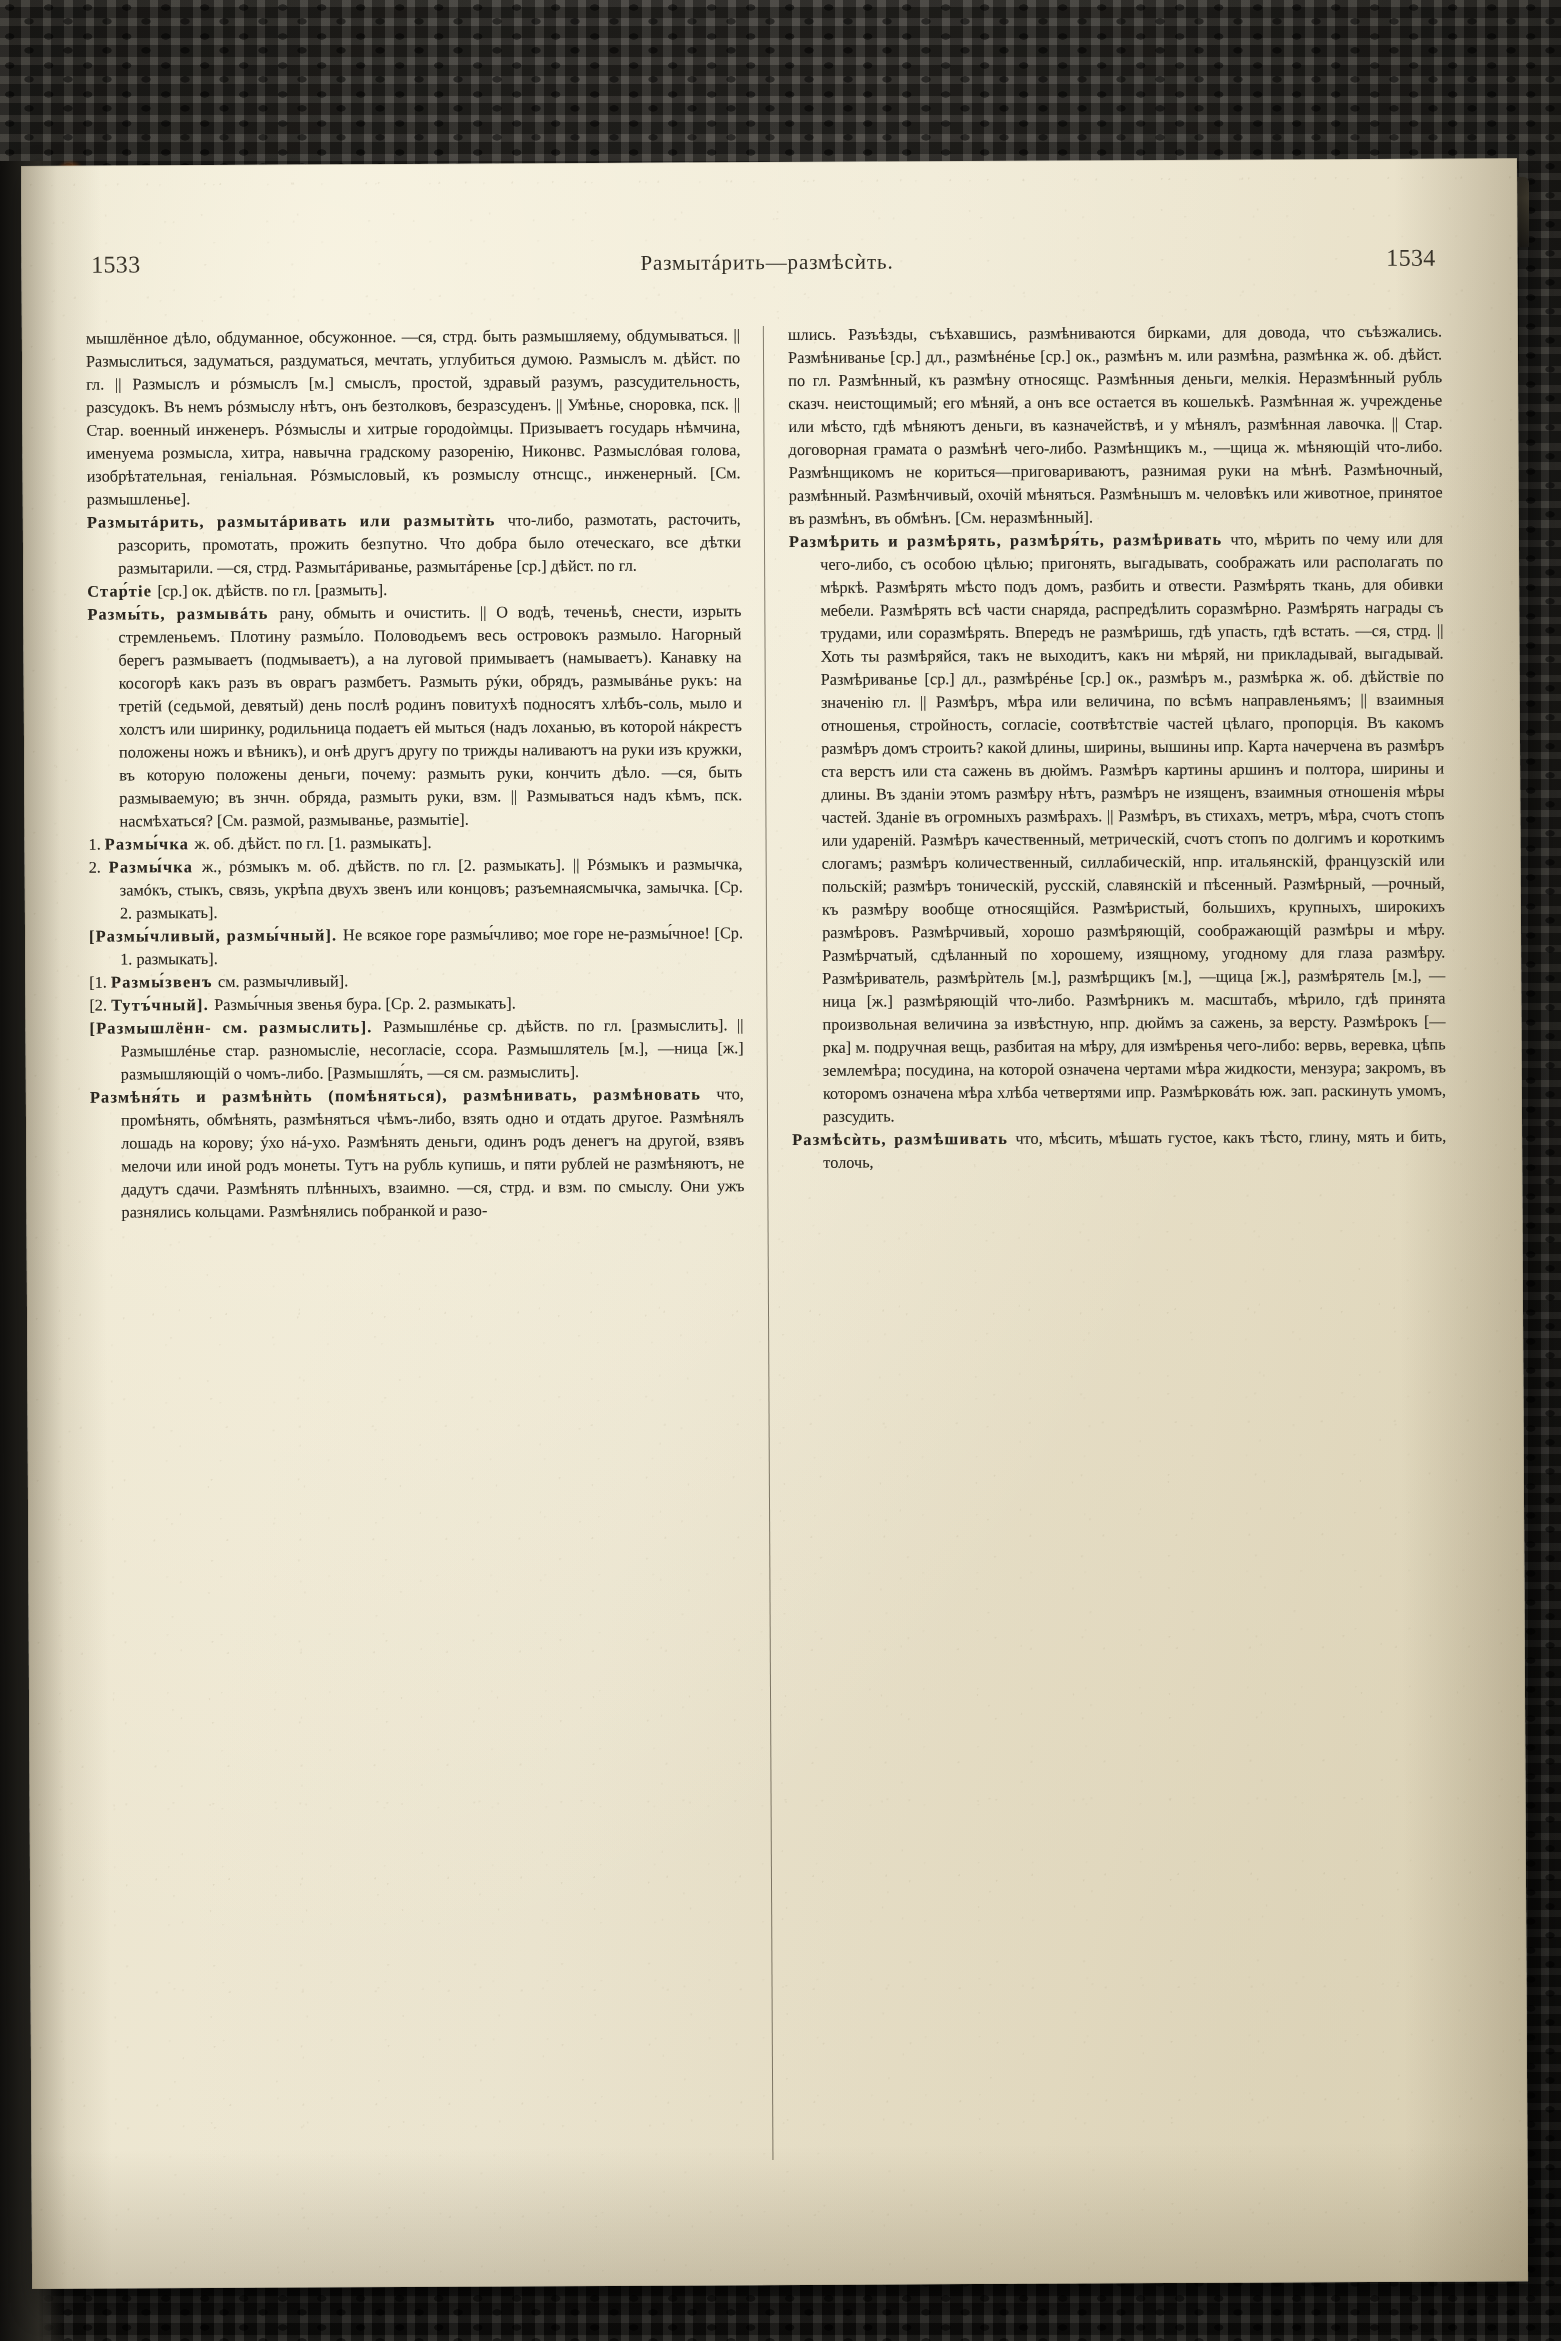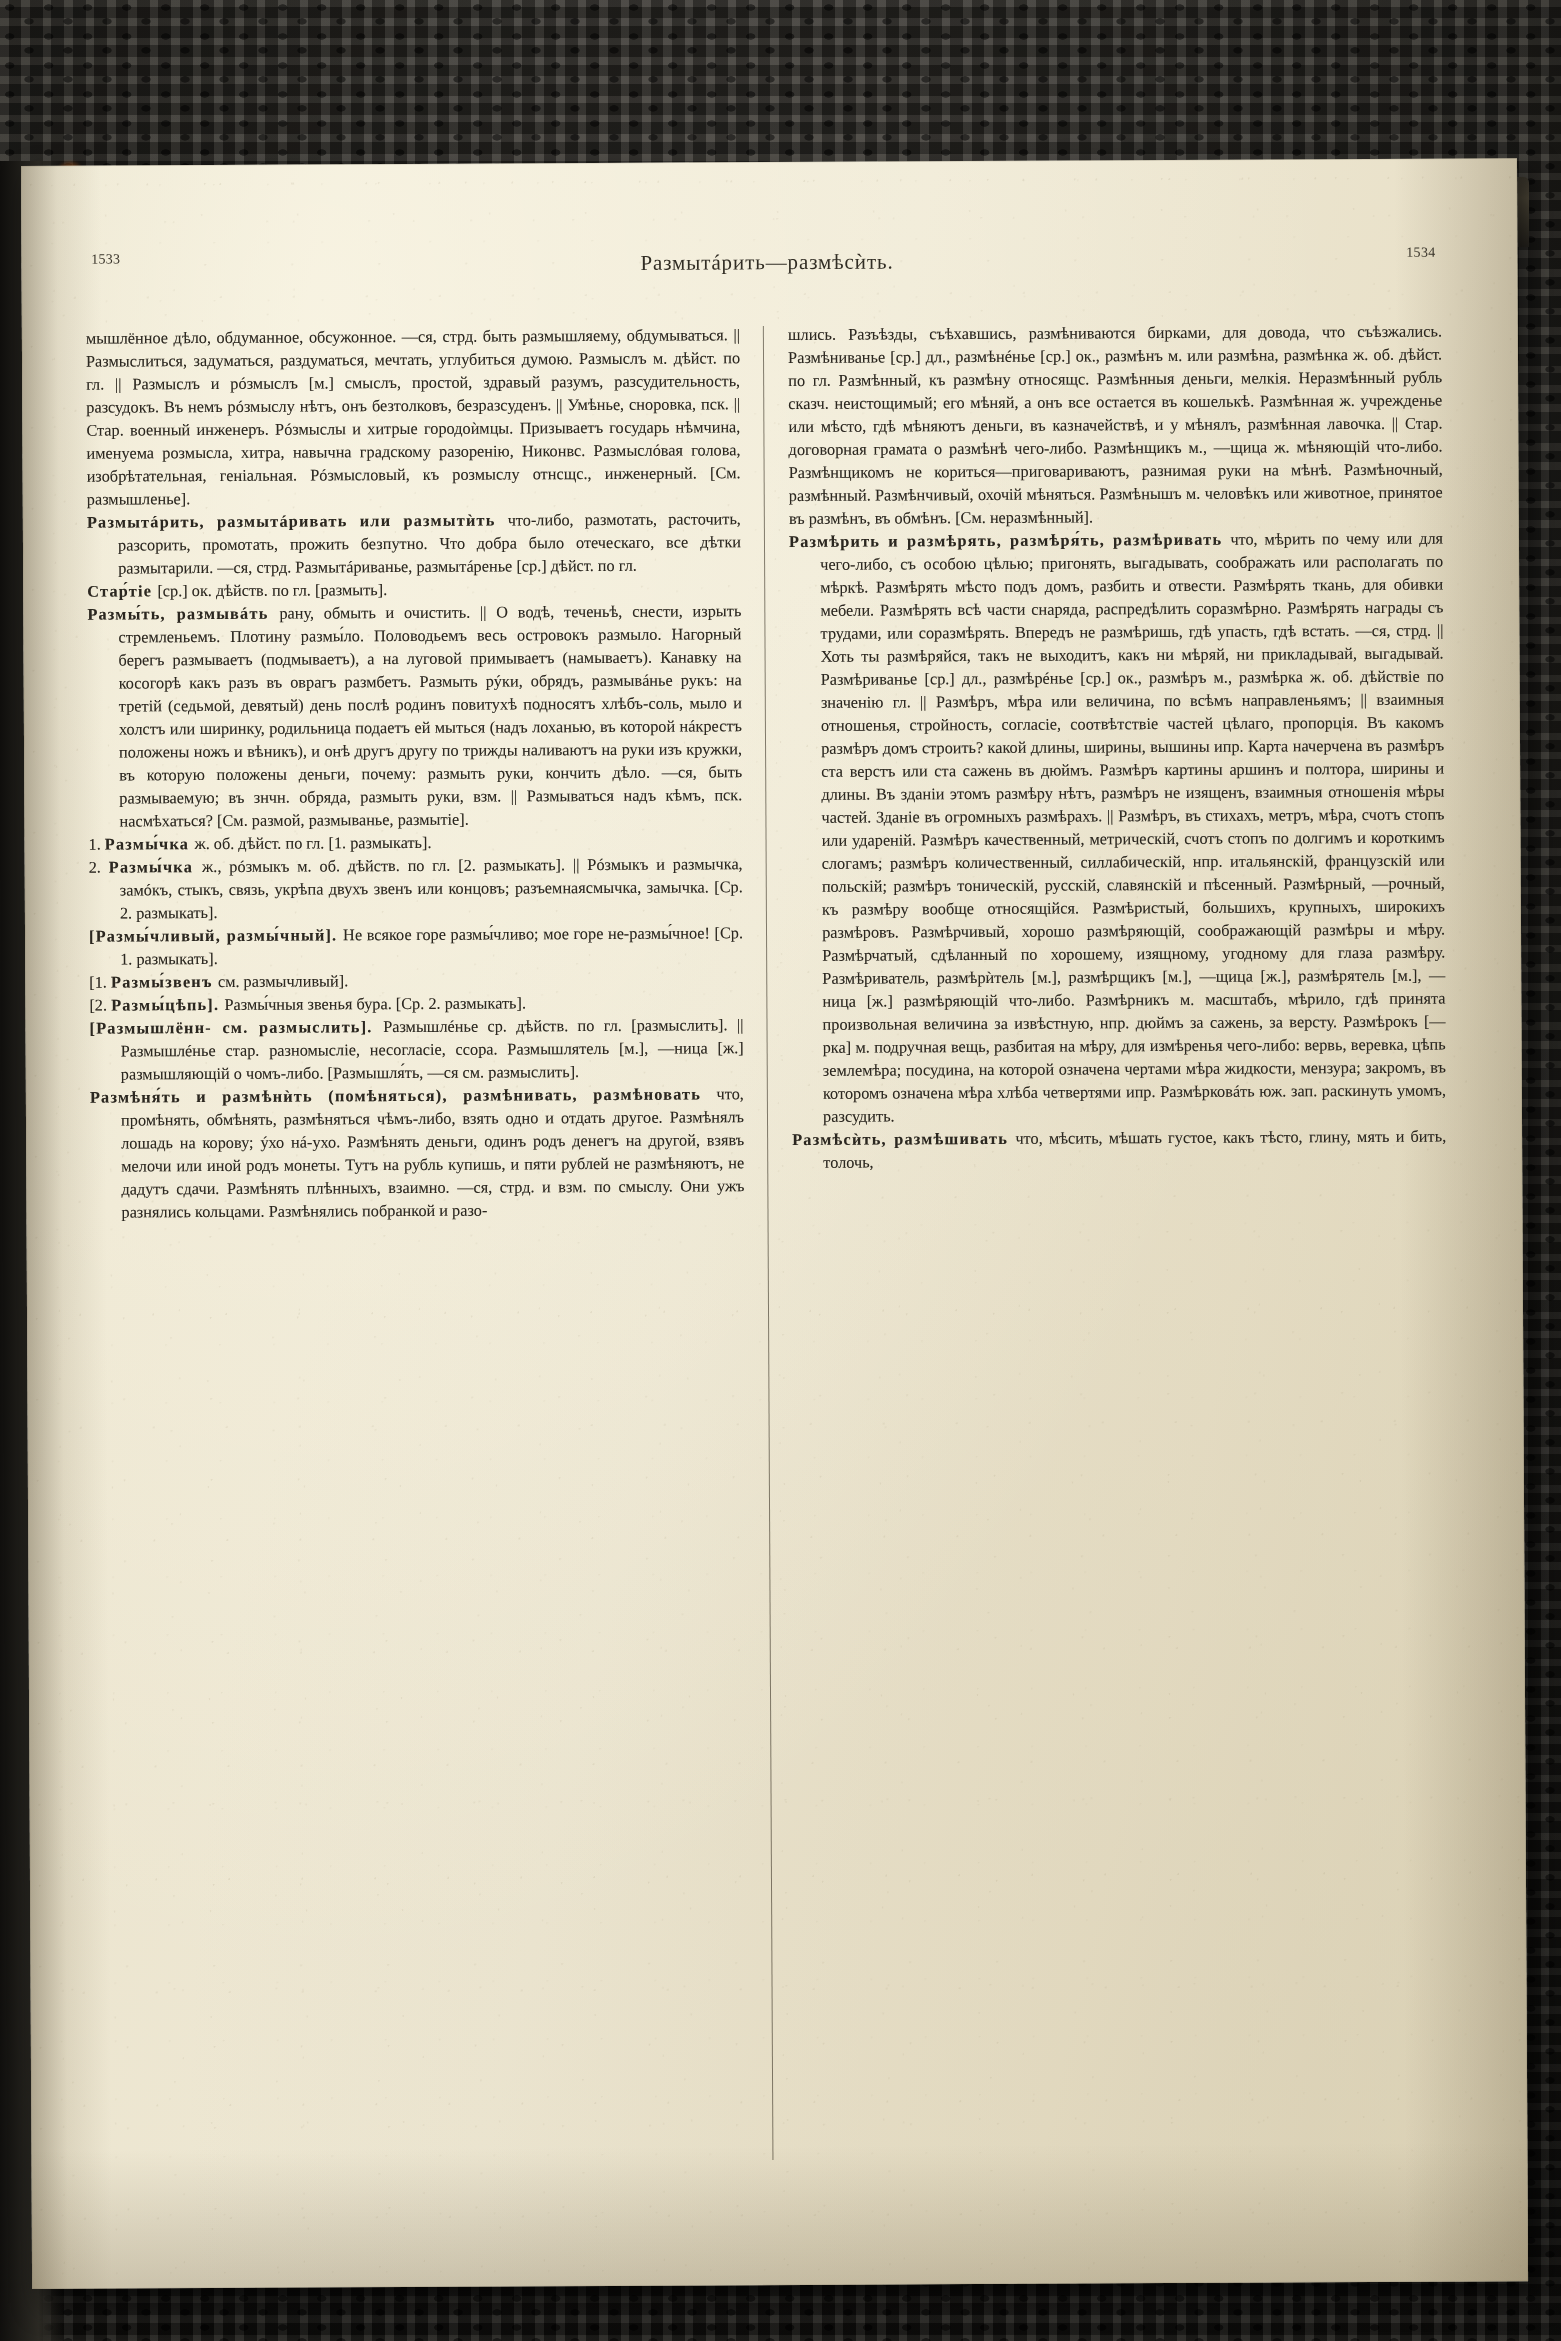--- a/index.html
+++ b/index.html
@@ -91,21 +91,21 @@
     pointer-events:none;
   }
 
   
   #runhead{
     position:absolute; left:59px; right:64px; top:86px; height:38px;
     color:#2f2b22;
   }
   .folio{
     position:absolute; top:0;
-    font-size:14px; letter-spacing:0.3px; color:#39342a;
+    font-size:24px; letter-spacing:0.3px; color:#39342a;
   }
   #folio-left{ left:10.7px; }
   #folio-right{ right:18px; }
   #runhead-title{
     position:absolute; left:0; right:0; top:2.1px;
     text-align:center;
     font-size:21px; letter-spacing:0.9px; color:#312d24;
     transform:scaleY(1.02);
   }
 
@@ -168,21 +168,21 @@
   <div id="columns">
     <div class="col" id="col-left">
         <p class="para cont"><span>мышлённое дѣло, обдуманное, обсужонное. —ся, стрд. быть размышляему, обдумываться. <span class="pipe">||</span> Размыслиться, задуматься, раздуматься, мечтать, углубиться думою. Размыслъ м. дѣйст. по гл. <span class="pipe">||</span> Размыслъ и рóзмыслъ [м.] смыслъ, простой, здравый разумъ, разсудительность, разсудокъ. Въ немъ рóзмыслу нѣтъ, онъ безтолковъ, безразсуденъ. <span class="pipe">||</span> Умѣнье, сноровка, пск. <span class="pipe">||</span> Стар. военный инженеръ. Рóзмыслы и хитрые городоѝмцы. Призываетъ государь нѣмчина, именуема розмысла, хитра, навычна градскому разоренію, Никонвс. Размыслóвая голова, изобрѣтательная, геніальная. Рóзмысловый, къ розмыслу отнсщс., инженерный. [См. размышленье].</span></p>
         <p class="para entry"><b class="sp">Размытáрить, размытáривать или размытѝть </b><span>что-либо, размотать, расточить, разсорить, промотать, прожить безпутно. Что добра было отеческаго, все дѣтки размытарили. —ся, стрд. Размытáриванье, размытáренье [ср.] дѣйст. по гл.</span></p>
         <p class="para entry"><b class="sp">Стар́тiе </b><span>[ср.] ок. дѣйств. по гл. [размыть].</span></p>
         <p class="para entry"><b class="sp">Размы́ть, размывáть </b><span>рану, обмыть и очистить. <span class="pipe">||</span> О водѣ, теченьѣ, снести, изрыть стремленьемъ. Плотину размы́ло. Половодьемъ весь островокъ размыло. Нагорный берегъ размываетъ (подмываетъ), а на луговой примываетъ (намываетъ). Канавку на косогорѣ какъ разъ въ оврагъ размбетъ. Размыть рýки, обрядъ, размывáнье рукъ: на третій (седьмой, девятый) день послѣ родинъ повитухѣ подносятъ хлѣбъ-соль, мыло и холстъ или ширинку, родильница подаетъ ей мыться (надъ лоханью, въ которой нáкрестъ положены ножъ и вѣникъ), и онѣ другъ другу по трижды наливаютъ на руки изъ кружки, въ которую положены деньги, почему: размыть руки, кончить дѣло. —ся, быть размываемую; въ знчн. обряда, размыть руки, взм. <span class="pipe">||</span> Размываться надъ кѣмъ, пск. насмѣхаться? [См. размой, размыванье, размытiе].</span></p>
         <p class="para entry"><span class="num">1. </span><b class="sp">Размы́чка </b><span>ж. об. дѣйст. по гл. [1. размыкать].</span></p>
         <p class="para entry"><span class="num">2. </span><b class="sp">Размы́чка </b><span>ж., рóзмыкъ м. об. дѣйств. по гл. [2. размыкать]. <span class="pipe">||</span> Рóзмыкъ и размычка, замóкъ, стыкъ, связь, укрѣпа двухъ звенъ или концовъ; разъемнаясмычка, замычка. [Ср. 2. размыкать].</span></p>
         <p class="para entry"><b class="sp">[Размы́чливый, размы́чный]. </b><span>Не всякое горе размы́чливо; мое горе не-размы́чное! [Ср. 1. размыкать].</span></p>
         <p class="para entry"><span class="num">[1. </span><b class="sp">Размы́звенъ </b><span>см. размычливый].</span></p>
-        <p class="para entry"><span class="num">[2. </span><b class="sp">Размы́цѣпь]. </b><span>Размы́чныя звенья бура. [Ср. 2. размыкать].</span></p>
+        <p class="para entry"><span class="num">[2. </span><b class="sp">Тутъ́чный]. </b><span>Размы́чныя звенья бура. [Ср. 2. размыкать].</span></p>
         <p class="para entry"><b class="sp">[Размышлённ- см. размыслить]. </b><span>Размышлéнье ср. дѣйств. по гл. [размыслить]. <span class="pipe">||</span> Размышлéнье стар. разномысліе, несогласіе, ссора. Размышлятель [м.], —ница [ж.] размышляющій о чомъ-либо. [Размышля́ть, —ся см. размыслить].</span></p>
         <p class="para entry"><b class="sp">Размѣня́ть и размѣнѝть (помѣняться), размѣнивать, размѣновать </b><span>что, промѣнять, обмѣнять, размѣняться чѣмъ-либо, взять одно и отдать другое. Размѣнялъ лошадь на корову; ýхо нá-ухо. Размѣнять деньги, одинъ родъ денегъ на другой, взявъ мелочи или иной родъ монеты. Тутъ на рубль купишь, и пяти рублей не размѣняютъ, не дадутъ сдачи. Размѣнять плѣнныхъ, взаимно. —ся, стрд. и взм. по смыслу. Они ужъ разнялись кольцами. Размѣнялись побранкой и разо-</span></p>
       </div>
     <div id="rule"></div>
     <div class="col" id="col-right">
         <p class="para cont"><span>шлись. Разъѣзды, съѣхавшись, размѣниваются бирками, для довода, что съѣзжались. Размѣниванье [ср.] дл., размѣнéнье [ср.] ок., размѣнъ м. или размѣна, размѣнка ж. об. дѣйст. по гл. Размѣнный, къ размѣну относящс. Размѣнныя деньги, мелкія. Неразмѣнный рубль сказч. неистощимый; его мѣняй, а онъ все остается въ кошелькѣ. Размѣнная ж. учрежденье или мѣсто, гдѣ мѣняютъ деньги, въ казначействѣ, и у мѣнялъ, размѣнная лавочка. <span class="pipe">||</span> Стар. договорная грамата о размѣнѣ чего-либо. Размѣнщикъ м., —щица ж. мѣняющій что-либо. Размѣнщикомъ не кориться—приговариваютъ, разнимая руки на мѣнѣ. Размѣночный, размѣнный. Размѣнчивый, охочій мѣняться. Размѣнышъ м. человѣкъ или животное, принятое въ размѣнъ, въ обмѣнъ. [См. неразмѣнный].</span></p>
         <p class="para entry"><b class="sp">Размѣрить и размѣрять, размѣря́ть, размѣривать </b><span>что, мѣрить по чему или для чего-либо, съ особою цѣлью; пригонять, выгадывать, соображать или располагать по мѣркѣ. Размѣрять мѣсто подъ домъ, разбить и отвести. Размѣрять ткань, для обивки мебели. Размѣрять всѣ части снаряда, распредѣлить соразмѣрно. Размѣрять награды съ трудами, или соразмѣрять. Впередъ не размѣришь, гдѣ упасть, гдѣ встать. —ся, стрд. <span class="pipe">||</span> Хоть ты размѣряйся, такъ не выходитъ, какъ ни мѣряй, ни прикладывай, выгадывай. Размѣриванье [ср.] дл., размѣрéнье [ср.] ок., размѣръ м., размѣрка ж. об. дѣйствіе по значенію гл. <span class="pipe">||</span> Размѣръ, мѣра или величина, по всѣмъ направленьямъ; <span class="pipe">||</span> взаимныя отношенья, стройность, согласіе, соотвѣтствіе частей цѣлаго, пропорція. Въ какомъ размѣръ домъ строить? какой длины, ширины, вышины ипр. Карта начерчена въ размѣръ ста верстъ или ста сажень въ дюймъ. Размѣръ картины аршинъ и полтора, ширины и длины. Въ зданіи этомъ размѣру нѣтъ, размѣръ не изященъ, взаимныя отношенія мѣры частей. Зданіе въ огромныхъ размѣрахъ. <span class="pipe">||</span> Размѣръ, въ стихахъ, метръ, мѣра, счотъ стопъ или удареній. Размѣръ качественный, метрическій, счотъ стопъ по долгимъ и короткимъ слогамъ; размѣръ количественный, силлабическій, нпр. итальянскій, французскій или польскій; размѣръ тоническій, русскій, славянскій и пѣсенный. Размѣрный, —рочный, къ размѣру вообще относящійся. Размѣристый, большихъ, крупныхъ, широкихъ размѣровъ. Размѣрчивый, хорошо размѣряющій, соображающій размѣры и мѣру. Размѣрчатый, сдѣланный по хорошему, изящному, угодному для глаза размѣру. Размѣриватель, размѣрѝтель [м.], размѣрщикъ [м.], —щица [ж.], размѣрятель [м.], —ница [ж.] размѣряющій что-либо. Размѣрникъ м. масштабъ, мѣрило, гдѣ принята произвольная величина за извѣстную, нпр. дюймъ за сажень, за версту. Размѣрокъ [—рка] м. подручная вещь, разбитая на мѣру, для измѣренья чего-либо: вервь, веревка, цѣпь землемѣра; посудина, на которой означена чертами мѣра жидкости, мензура; закромъ, въ которомъ означена мѣра хлѣба четвертями ипр. Размѣрковáть юж. зап. раскинуть умомъ, разсудить.</span></p>
         <p class="para entry"><b class="sp">Размѣсѝть, размѣшивать </b><span>что, мѣсить, мѣшать густое, какъ тѣсто, глину, мять и бить, толочь,</span></p>
       </div>
   </div>

